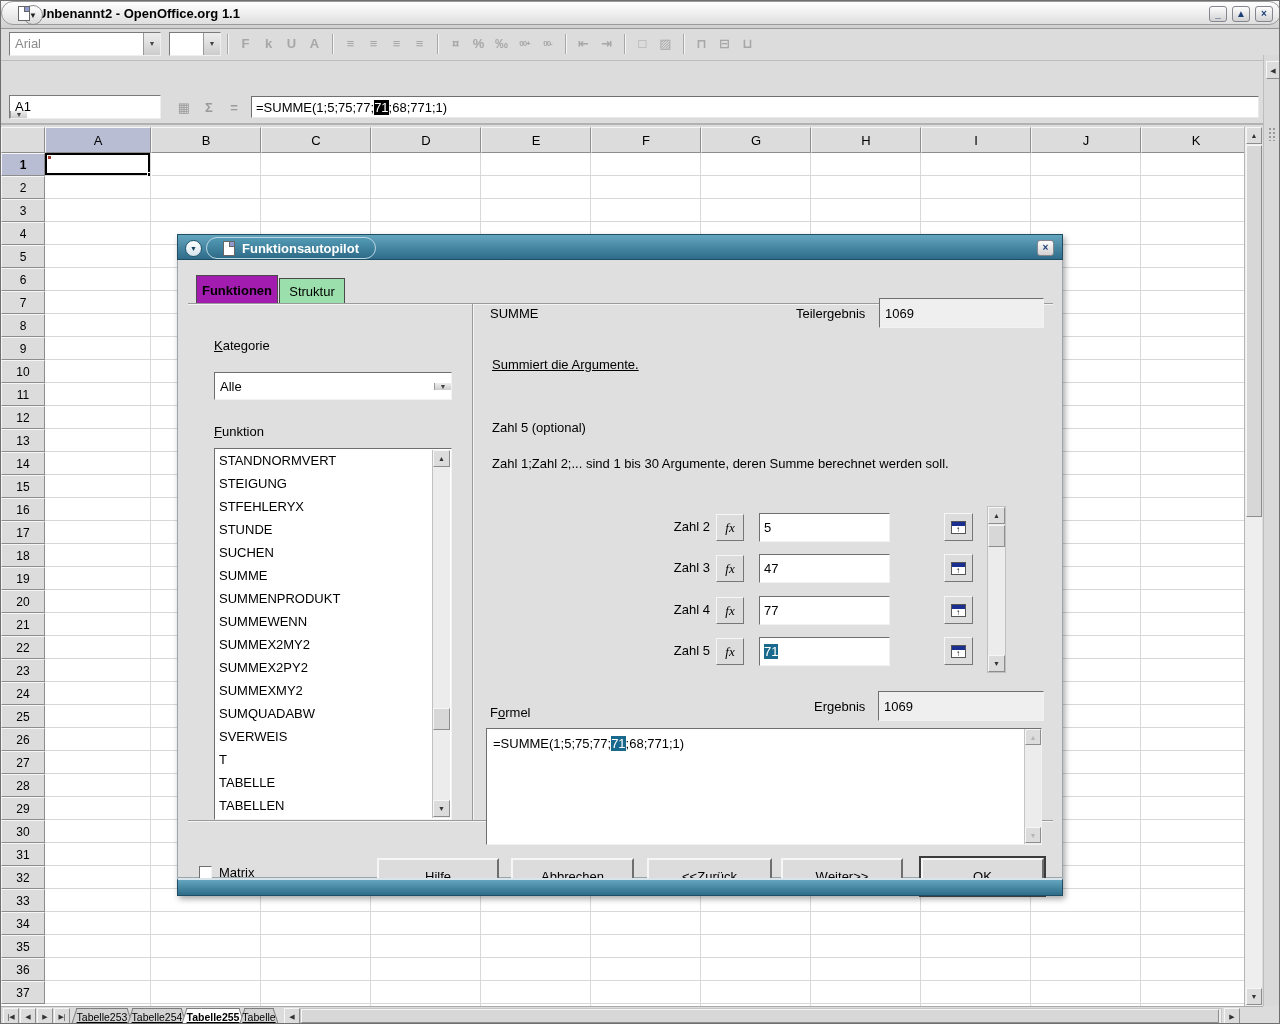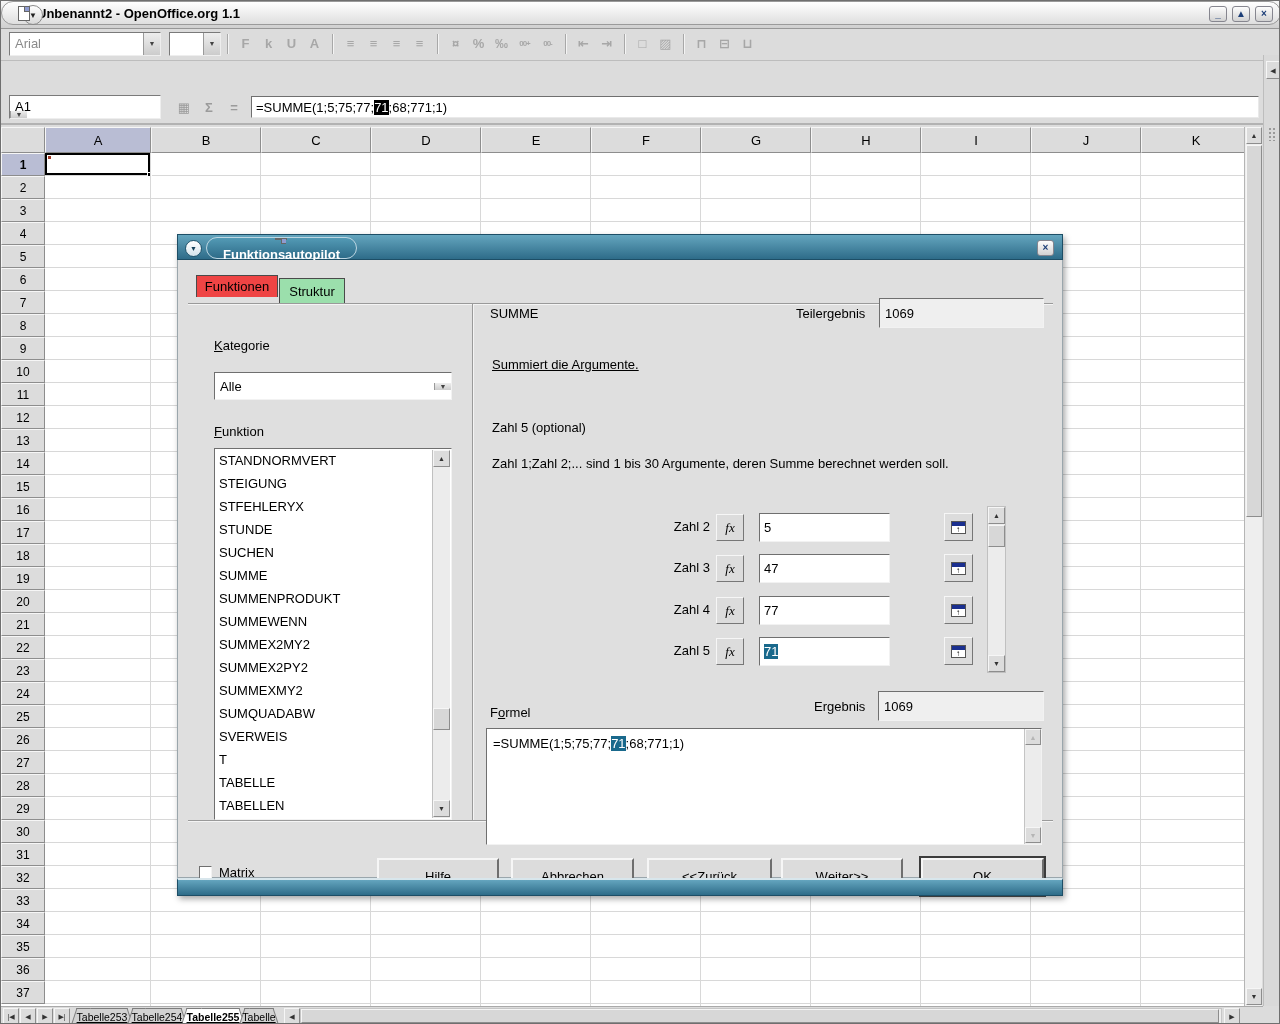--- a/index.html
+++ b/index.html
@@ -62,26 +62,26 @@
   .sheet-tab::before{left:0;transform:skewX(-18deg);transform-origin:bottom left;border-right:none;}
   .sheet-tab::after{right:0;transform:skewX(18deg);transform-origin:bottom right;border-left:none;}
   .sheet-tab.active::before,.sheet-tab.active::after{background:#fff;}
   .sheet-tab .lbl{position:relative;z-index:1;}
   .sheet-tab.active .lbl{font-weight:bold;}
   #hscroll-track{position:absolute;left:299px;top:1px;width:922px;height:16px;background:#eee;border:1px solid #c6c6c6;}
   
   #dialog{left:176px;top:233px;width:886px;height:662px;box-shadow:2px 3px 6px rgba(0,0,0,.35);}
   #dlg-titlebar{position:absolute;left:0;top:0;width:886px;height:26px;background:linear-gradient(#64a5be,#2e6c89);border:1px solid #1d4e66;display:flex;align-items:center;}
   #dlg-circle{position:absolute;left:7px;top:5px;width:17px;height:17px;border-radius:50%;background:linear-gradient(#fff,#d5e4ec);border:1px solid #23566e;color:#14405a;font-size:7px;}
-  #dlg-pill{position:absolute;left:28px;top:2px;height:22px;border-radius:12px;background:linear-gradient(#539ab5,#2e6c89);border:1px solid #bcd6e2;display:flex;align-items:center;gap:7px;padding:0 16px;color:#fff;font-weight:bold;flex-direction:column;}
+  #dlg-pill{position:absolute;left:28px;top:2px;height:22px;border-radius:12px;background:linear-gradient(#539ab5,#2e6c89);border:1px solid #bcd6e2;display:flex;align-items:center;gap:7px;padding:0 16px;color:#fff;font-weight:bold;}
   #dlg-close{position:absolute;right:8px;top:5px;width:17px;height:16px;}
   #dlg-body{position:absolute;left:0;top:26px;width:886px;height:618px;background:#dfdfdf;border:1px solid #9aa6ac;border-top:none;}
   #dlg-bottom{position:absolute;left:0;top:644px;width:886px;height:18px;background:linear-gradient(#64a5be,#2e6c89);border:1px solid #1d4e66;border-top:2px solid #d8e6ec;}
   .dlg-tab{position:absolute;border:1px solid #4a4a4a;border-bottom:none;display:flex;align-items:center;justify-content:center;}
-  #tab-funktionen{left:18px;top:15px;width:82px;height:22px;background:#ef4444;font-weight:normal;}
+  #tab-funktionen{left:18px;top:15px;width:82px;height:29px;background:#a21caf;font-weight:bold;}
   #tab-struktur{left:101px;top:18px;width:66px;height:26px;background:#9bdfac;}
   .groove-h{position:absolute;height:1px;background:#9a9a9a;box-shadow:0 1px 0 #f4f4f4;}
   .groove-v{position:absolute;width:1px;background:#9a9a9a;box-shadow:1px 0 0 #f4f4f4;}
   .dlg-label{position:absolute;white-space:nowrap;}
   .field{position:absolute;background:#efefef;border:1px solid;border-color:#6f6f6f #f2f2f2 #f2f2f2 #6f6f6f;display:flex;align-items:center;padding:0 5px;}
   .field.white{background:#fff;}
   #cat-combo{left:36px;top:112px;width:238px;height:28px;padding:0;}
   #func-list{left:36px;top:188px;width:238px;height:372px;background:#fff;border:1px solid;border-color:#6f6f6f #f2f2f2 #f2f2f2 #6f6f6f;overflow:hidden;}
   .func-item{height:23px;display:flex;align-items:center;padding-left:4px;white-space:nowrap;}
   #func-scroll{position:absolute;right:1px;top:1px;width:18px;height:368px;background:#ececec;border-left:1px solid #c0c0c0;}

